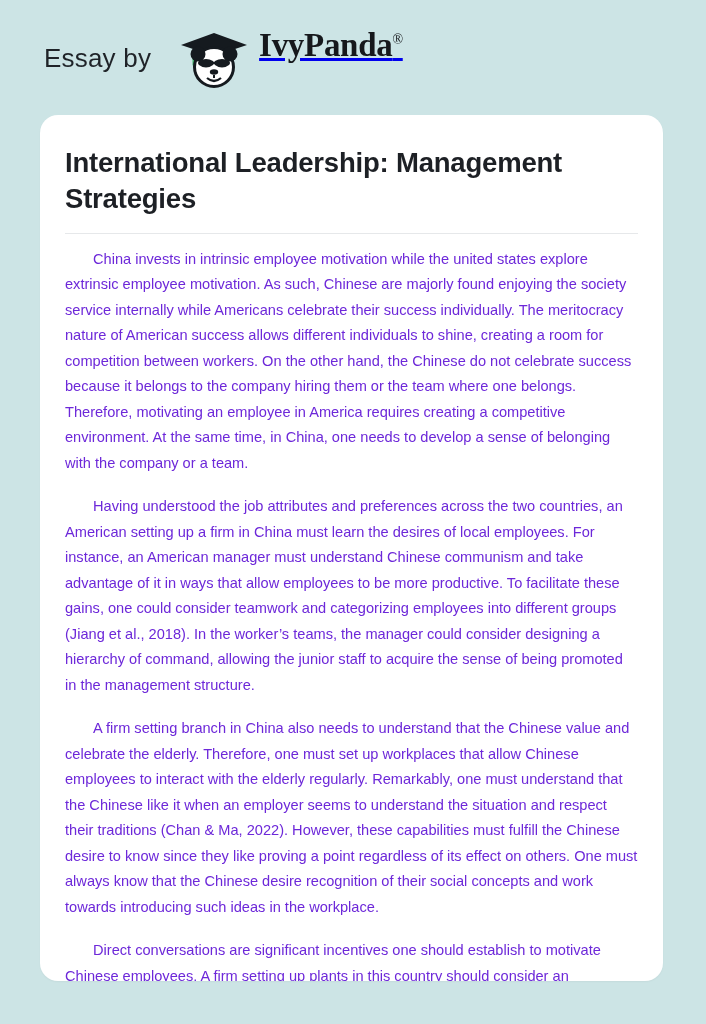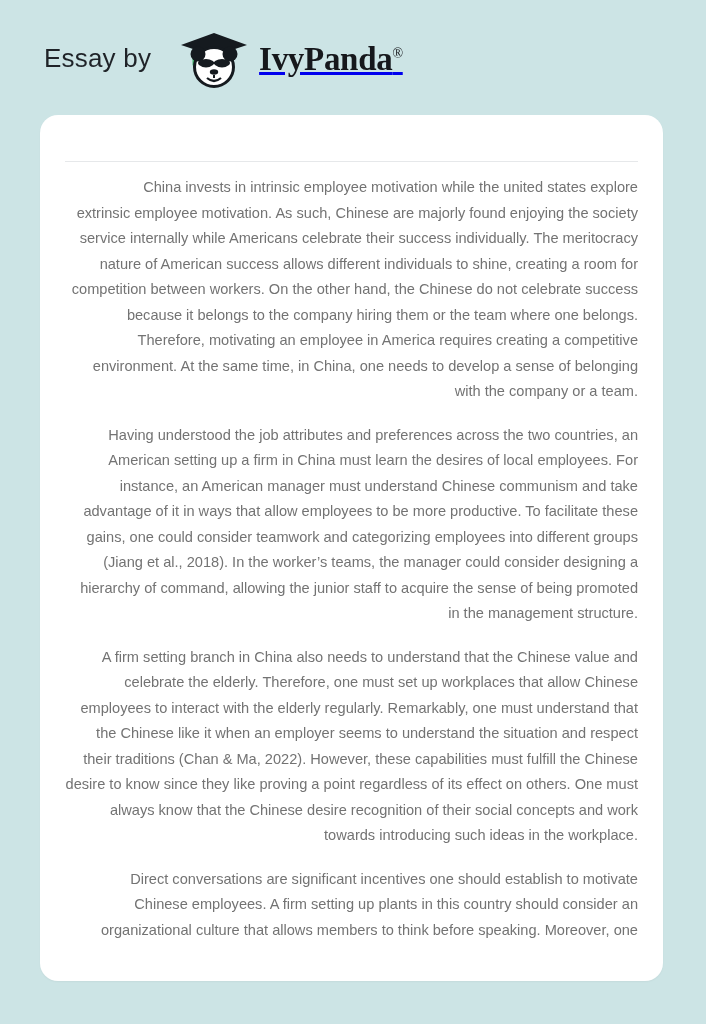--- a/index.html
+++ b/index.html
@@ -37,21 +37,21 @@
     font-family: "Liberation Sans", sans-serif;
     font-size: 26px;
     font-weight: 400;
     color: #1f2328;
     letter-spacing: 0.2px;
     line-height: 1;
     margin-right: 24px;
   }
   .logo-lockup {
     display: flex;
-    align-items: center;
+    align-items: flex-start;
   }
   .panda-mark {
     width: 78px;
     height: 62px;
     margin-right: 6px;
     display: block;
   }
   .wordmark {
     font-family: "Liberation Serif", serif;
     font-size: 33px;
@@ -128,24 +128,24 @@
     width: 573px;
   }
 
   .body-copy {
     margin-top: 13px;
   }
   .body-copy p {
     font-family: "Liberation Sans", sans-serif;
     font-size: 14.6px;
     line-height: 25.5px;
-    color: #737373;
+    color: #6d28d9;
     margin: 0 0 18px 0;
     text-indent: 28px;
-    text-align: right;
+    text-align: left;
     max-width: 573px;
   }
   .body-copy p:last-child { margin-bottom: 0; }
 </style>
 </head>
 <body>
 
 <div class="page">
 
   <div class="brandbar">
@@ -176,20 +176,21 @@
           <path d="M39 48 L39 51" stroke="#151a1f" stroke-width="2"></path>
           <path d="M32 51 q7 6 14 0" stroke="#151a1f" stroke-width="2.2" fill="none"></path>
         </svg>
       </span>
       <span class="wordmark"><span>IvyPanda</span><span class="reg">®</span></span>
     </a>
   </div>
 
   <div class="doc-card">
 
+    <h1 class="doc-title">International Leadership: Management Strategies</h1>
 
 
     <div class="divider"></div>
 
     <div class="body-copy">
       <p>China invests in intrinsic employee motivation while the united states explore extrinsic employee motivation. As such, Chinese are majorly found enjoying the society service internally while Americans celebrate their success individually. The meritocracy nature of American success allows different individuals to shine, creating a room for competition between workers. On the other hand, the Chinese do not celebrate success because it belongs to the company hiring them or the team where one belongs. Therefore, motivating an employee in America requires creating a competitive environment. At the same time, in China, one needs to develop a sense of belonging with the company or a team.</p>
       <p>Having understood the job attributes and preferences across the two countries, an American setting up a firm in China must learn the desires of local employees. For instance, an American manager must understand Chinese communism and take advantage of it in ways that allow employees to be more productive. To facilitate these gains, one could consider teamwork and categorizing employees into different groups (Jiang et al., 2018). In the worker’s teams, the manager could consider designing a hierarchy of command, allowing the junior staff to acquire the sense of being promoted in the management structure.</p>
       <p>A firm setting branch in China also needs to understand that the Chinese value and celebrate the elderly. Therefore, one must set up workplaces that allow Chinese employees to interact with the elderly regularly. Remarkably, one must understand that the Chinese like it when an employer seems to understand the situation and respect their traditions (Chan &amp; Ma, 2022). However, these capabilities must fulfill the Chinese desire to know since they like proving a point regardless of its effect on others. One must always know that the Chinese desire recognition of their social concepts and work towards introducing such ideas in the workplace.</p>
       <p>Direct conversations are significant incentives one should establish to motivate Chinese employees. A firm setting up plants in this country should consider an organizational culture that allows members to think before speaking. Moreover, one</p>
     </div>

